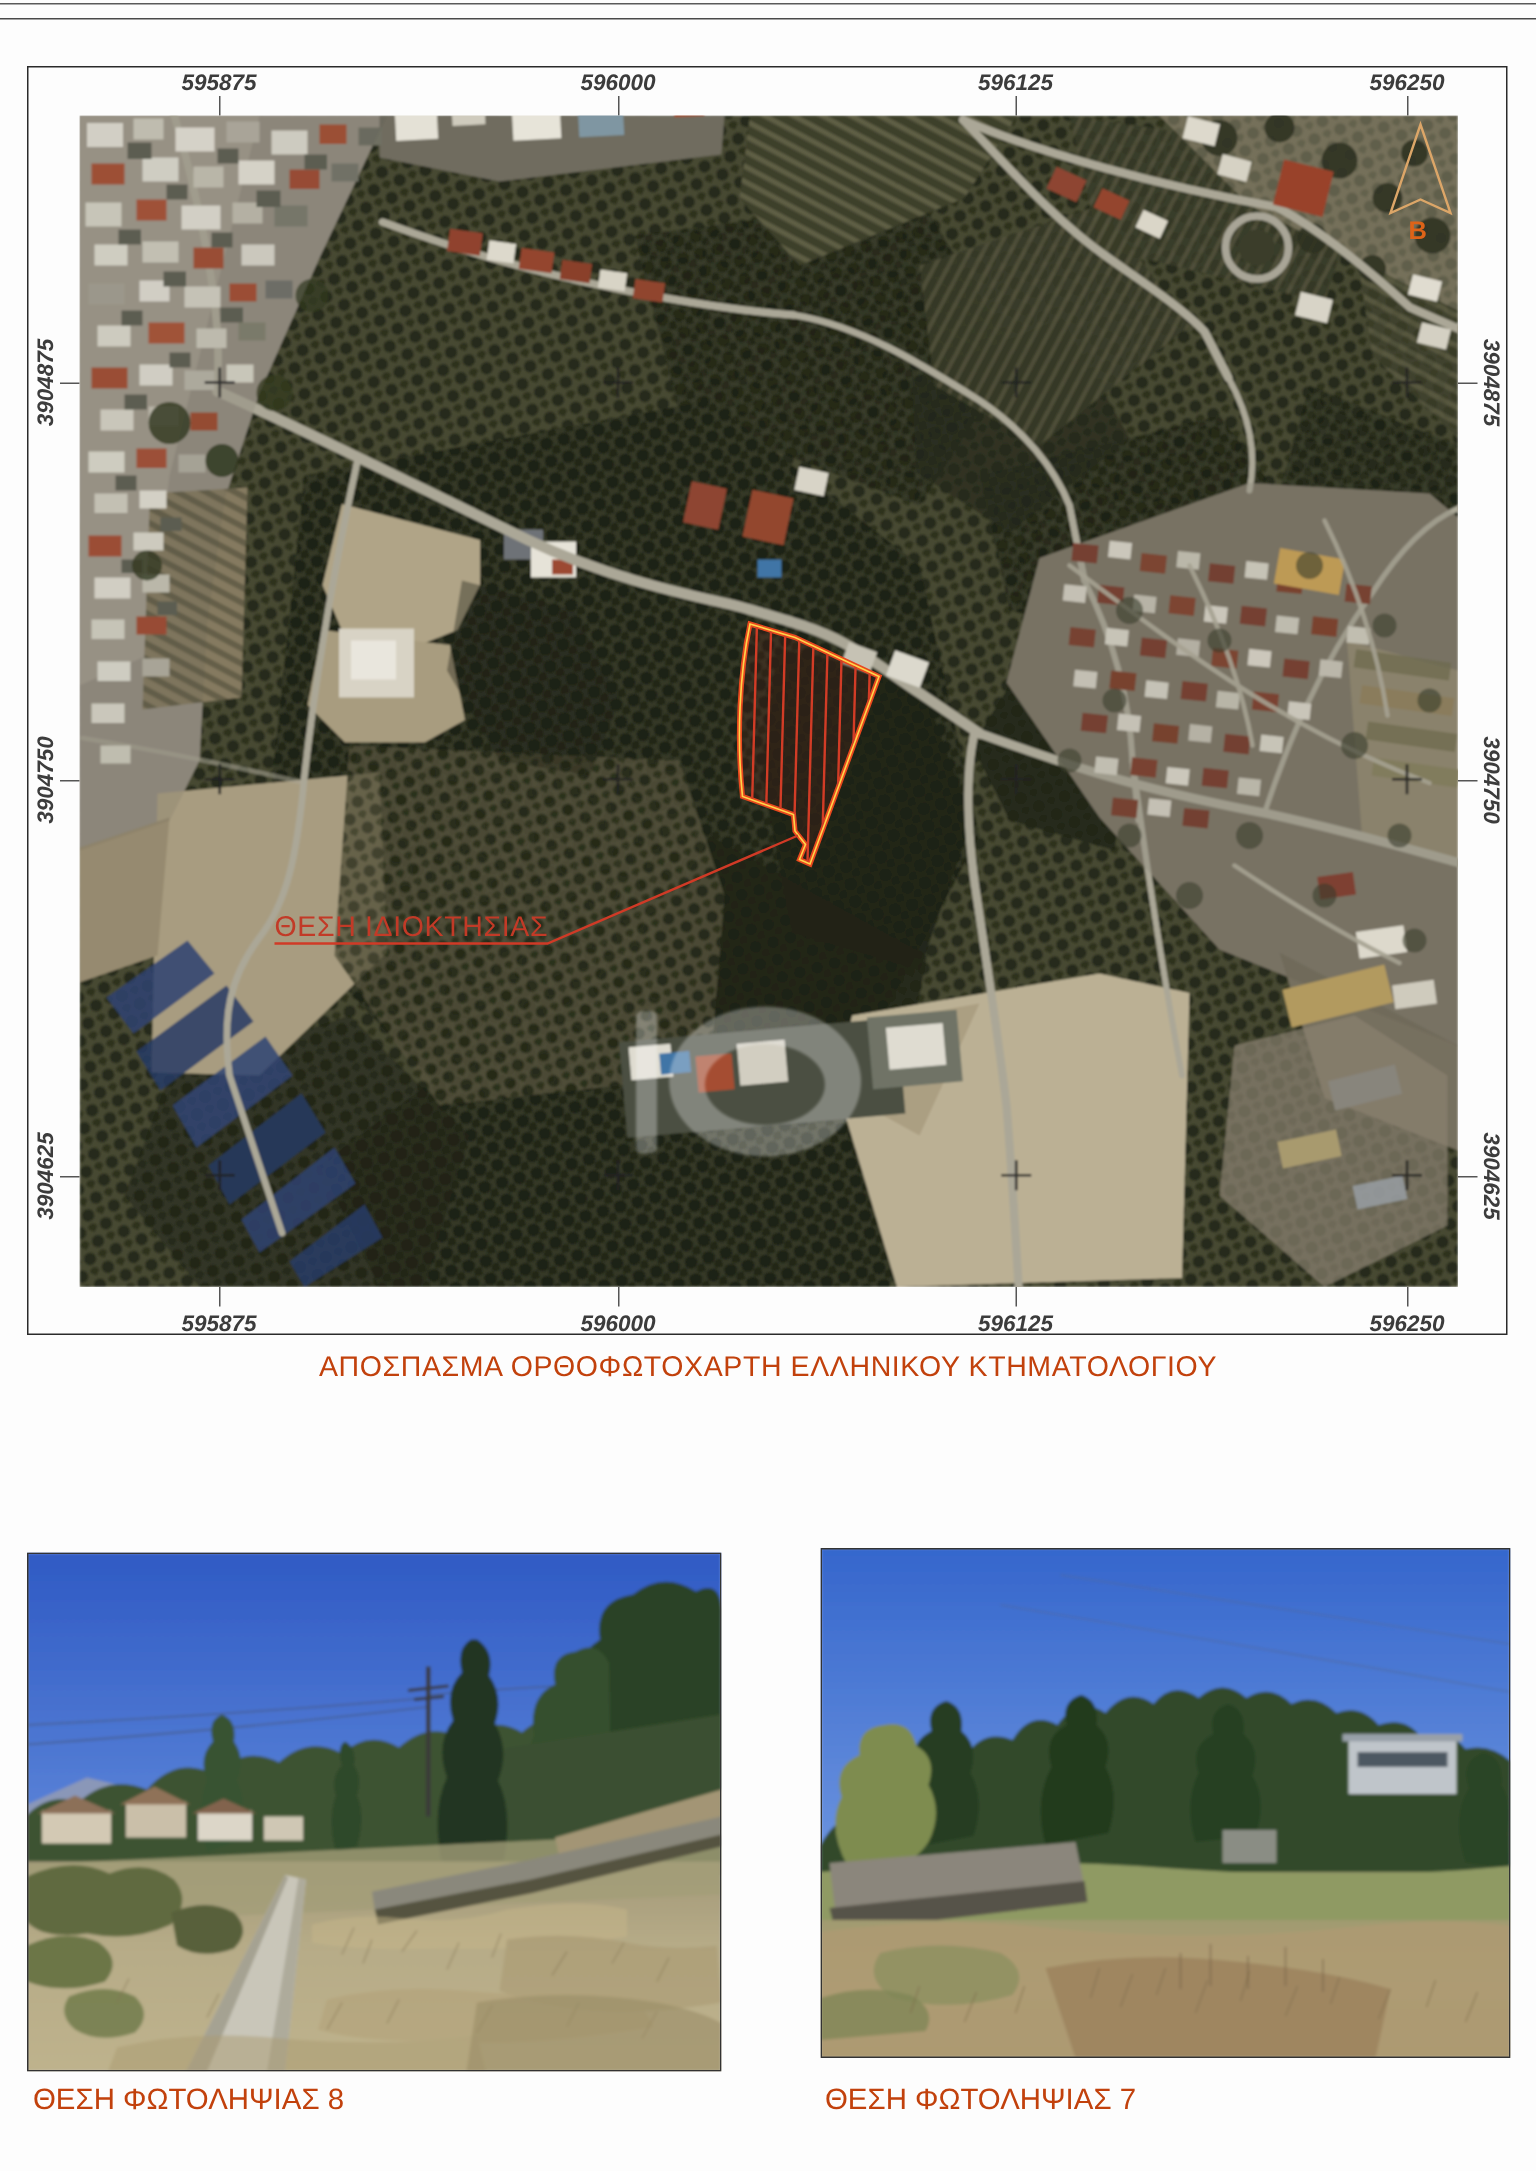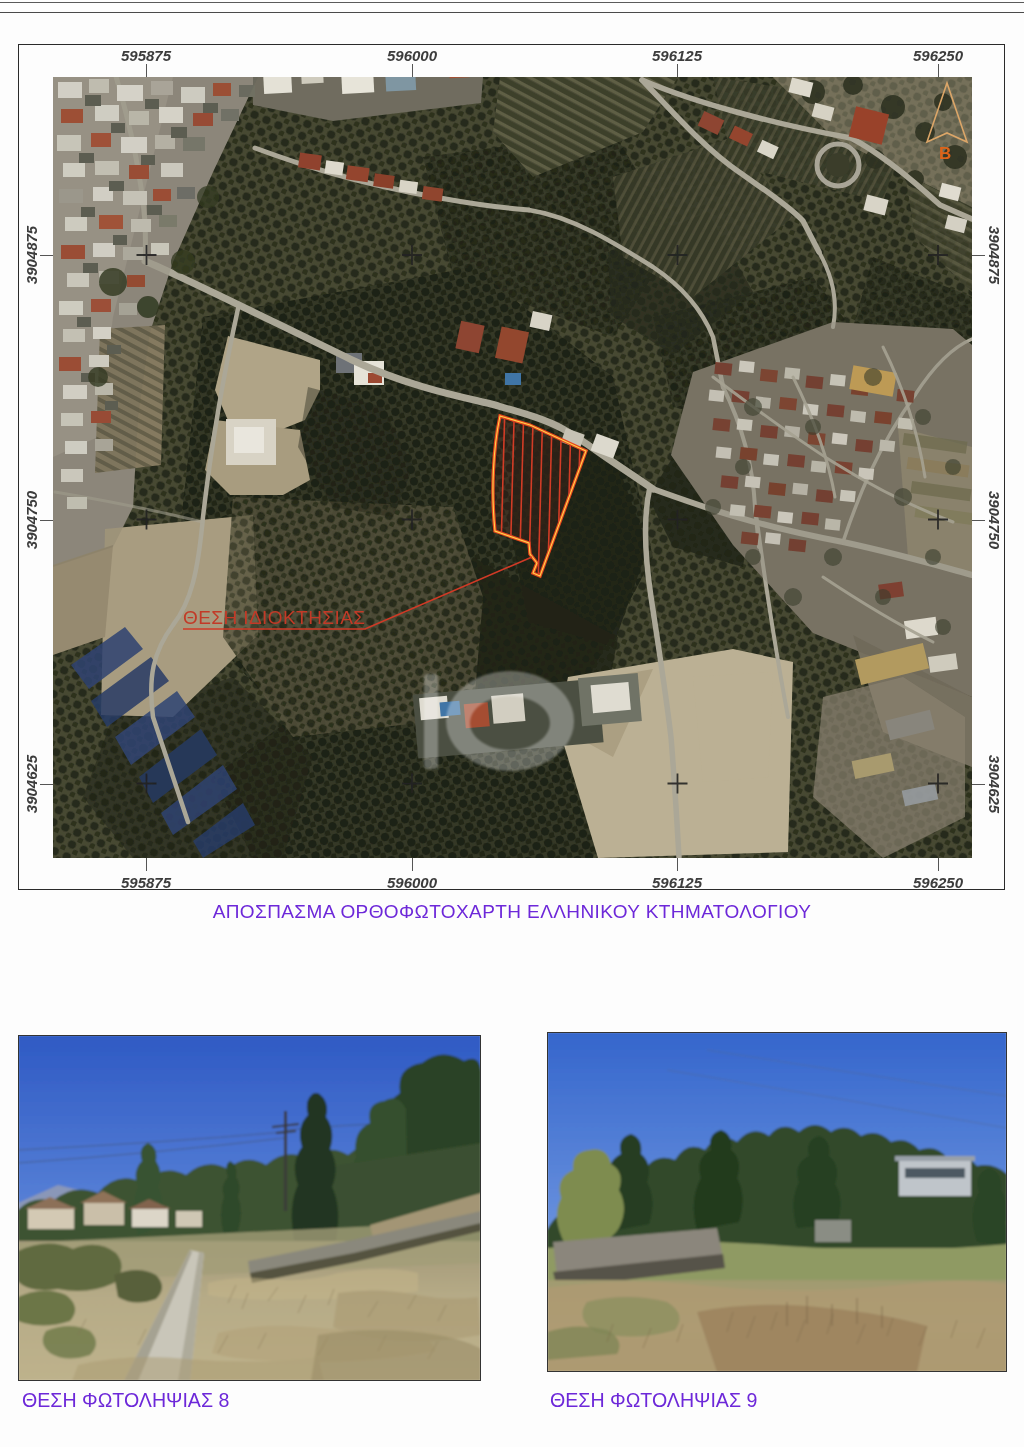--- a/index.html
+++ b/index.html
@@ -1,20 +1,20 @@
 <!DOCTYPE html>
 <html><head>
 <meta charset="utf-8">
 <style>
   html,body{margin:0;padding:0;}
   body{width:1024px;height:1447px;background:#fdfdfd;font-family:"Liberation Sans",sans-serif;position:relative;overflow:hidden;}
   .abs{position:absolute;}
   .lbl{position:absolute;font-style:italic;font-weight:bold;font-size:15px;color:#3c3c3c;white-space:nowrap;}
   .tick{position:absolute;background:#555;}
-  .cap{position:absolute;color:#6d28d9;}
+  .cap{position:absolute;color:#c2410c;}
 </style>
 </head>
 <body>
 <div class="abs" style="left:0;top:2px;width:1024px;height:1px;background:#5a5a5a;"></div>
 <div class="abs" style="left:0;top:12px;width:1024px;height:1px;background:#4a4a4a;"></div>
 <div class="abs" style="left:18px;top:44px;width:985px;height:844px;border:1.5px solid #2a2a2a;"></div>
 
 <div class="lbl" style="left:146px;top:47px;transform:translateX(-50%);">595875</div>
 <div class="lbl" style="left:412px;top:47px;transform:translateX(-50%);">596000</div>
 <div class="lbl" style="left:677px;top:47px;transform:translateX(-50%);">596125</div>
@@ -43,21 +43,21 @@
 <div class="tick" style="left:40px;top:255px;width:13px;height:1px;"></div>
 <div class="tick" style="left:40px;top:520px;width:13px;height:1px;"></div>
 <div class="tick" style="left:40px;top:784px;width:13px;height:1px;"></div>
 <div class="tick" style="left:972px;top:255px;width:13px;height:1px;"></div>
 <div class="tick" style="left:972px;top:520px;width:13px;height:1px;"></div>
 <div class="tick" style="left:972px;top:784px;width:13px;height:1px;"></div>
 
 <div class="cap" style="left:0;top:901px;width:1024px;text-align:center;font-size:19px;letter-spacing:0.4px;">ΑΠΟΣΠΑΣΜΑ ΟΡΘΟΦΩΤΟΧΑΡΤΗ ΕΛΛΗΝΙΚΟΥ ΚΤΗΜΑΤΟΛΟΓΙΟΥ</div>
 
 <div class="cap" style="left:22px;top:1389px;font-size:19.6px;">ΘΕΣΗ ΦΩΤΟΛΗΨΙΑΣ 8</div>
-<div class="cap" style="left:550px;top:1389px;font-size:19.6px;">ΘΕΣΗ ΦΩΤΟΛΗΨΙΑΣ 9</div>
+<div class="cap" style="left:550px;top:1389px;font-size:19.6px;">ΘΕΣΗ ΦΩΤΟΛΗΨΙΑΣ 7</div>
 <svg class="abs" style="left:53px;top:77px;" width="919" height="781" viewBox="0 0 919 781">
 <defs>
 <pattern id="orch" width="13" height="13" patternUnits="userSpaceOnUse" patternTransform="rotate(24)">
   <rect width="13" height="13" fill="#474833"></rect>
   <circle cx="4.5" cy="4.5" r="4.1" fill="#252a1a"></circle>
   <circle cx="11" cy="11" r="3.2" fill="#2d311e"></circle>
 </pattern>
 <pattern id="orchD" width="12" height="12" patternUnits="userSpaceOnUse" patternTransform="rotate(-15)">
   <rect width="12" height="12" fill="#343827"></rect>
   <circle cx="4" cy="4" r="4.3" fill="#1d2113"></circle>

